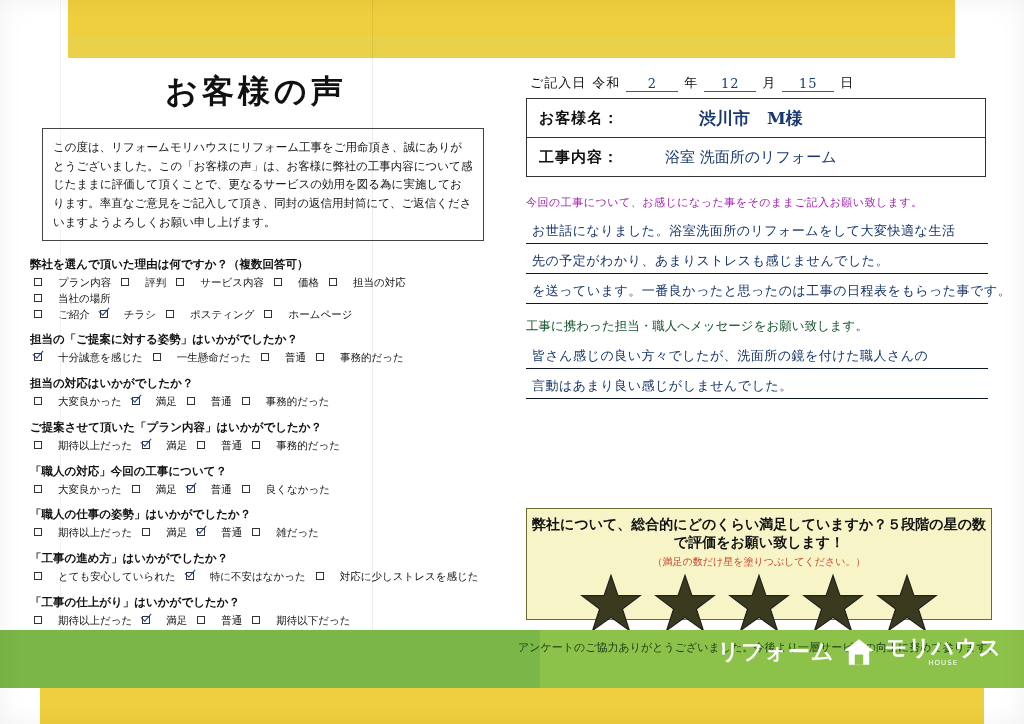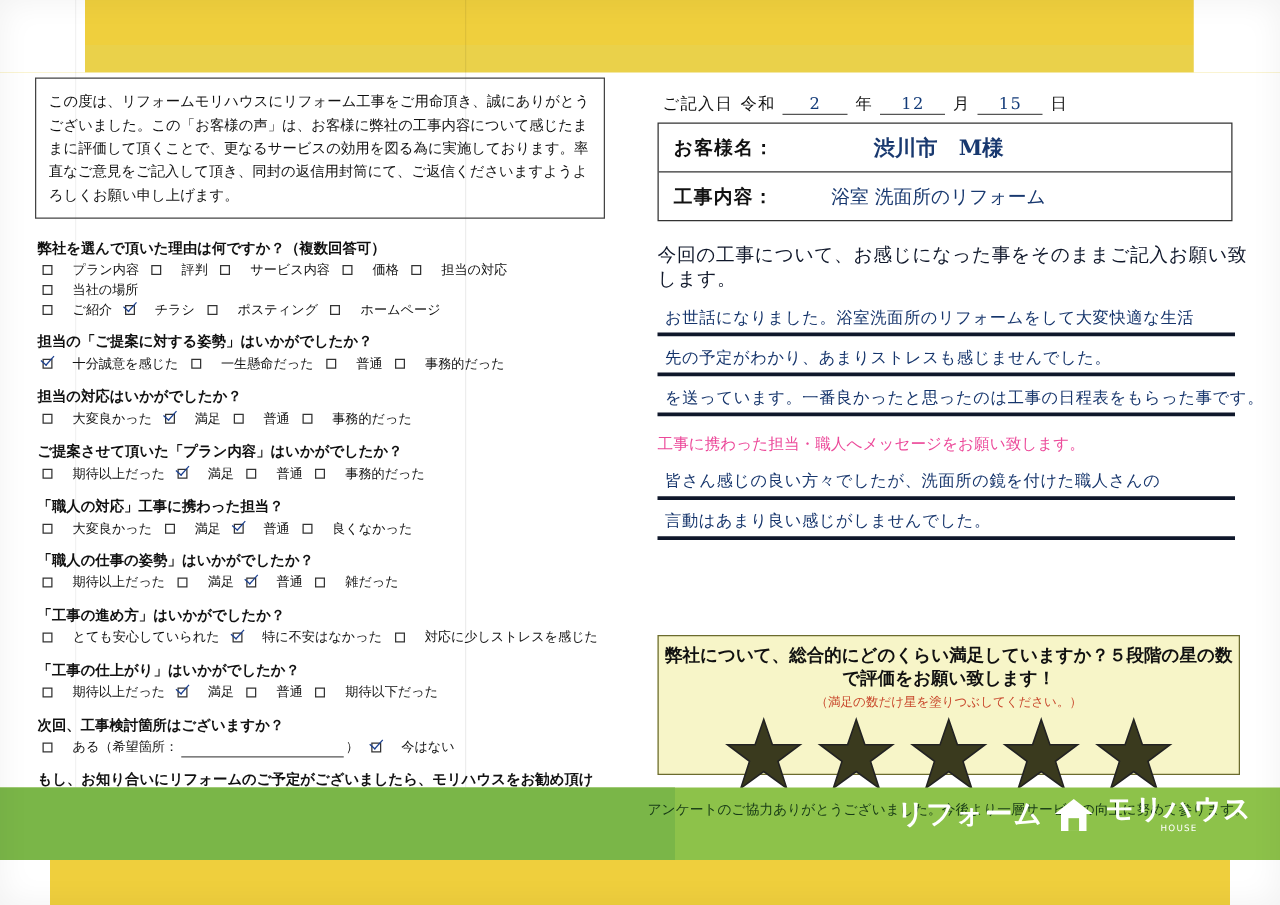--- a/index.html
+++ b/index.html
@@ -69,21 +69,21 @@
     color:#111;
     text-align:center;
     margin:8px 0 14px 0;
   }
   .intro-box{
     border:1px solid #444;
     padding:9px 10px 9px 10px;
     font-size:11.5px;
     line-height:1.62;
     color:#111;
-    margin:0 6px 0 6px;
+    margin:0 6px 0 20px;
   }
   .questions{
     margin:16px 8px 0 8px;
   }
   .q{
     margin-bottom:10px;
   }
   .q-title{
     font-size:11.5px;
     font-weight:bold;
@@ -173,46 +173,46 @@
     font-family:"DejaVu Serif", serif;
     color:#18386f;
     font-weight:bold;
     font-size:17px;
     padding-left:40px;
   }
   .cust-value.small{
     font-size:15px;font-weight:normal;padding-left:6px;
   }
   .prompt{
-    font-size:15px;
-    color:#0f172a;
+    font-size:11px;
+    color:#a21caf;
     margin:18px 0 4px 18px;
     letter-spacing:0.5px;
   }
   .writelines{
     margin-left:18px;
     width:462px;
   }
   .wline{
-    border-bottom:3px solid #0f172a;
+    border-bottom:1px solid #0f172a;
     height:29px;
     position:relative;
   }
   .wtext{
     position:absolute;
     left:6px;bottom:3px;
     font-family:"DejaVu Serif", serif;
     color:#16356c;
     font-size:13px;
     letter-spacing:0.5px;
     white-space:nowrap;
   }
   .prompt2{
     font-size:12.5px;
-    color:#ec4899;
+    color:#14532d;
     margin:14px 0 4px 18px;
   }
   
   .starbox{
     position:absolute;
     left:526px;top:508px;
     width:466px;height:112px;
     background:#f7f5c8;
     border:1px solid #6b6b2e;
     box-sizing:border-box;
@@ -280,20 +280,21 @@
 <div class="page">
 
   <div class="top-band"></div>
   <div class="top-band-2"></div>
   <div class="top-white-notch"></div>
   <div class="top-white-notch2"></div>
   <div class="fold-line"></div>
   <div class="fold-line2"></div>
 
   <div class="left">
+    <div class="main-title">お客様の声</div>
     <div class="intro-box">この度は、リフォームモリハウスにリフォーム工事をご用命頂き、誠にありがとうございました。この「お客様の声」は、お客様に弊社の工事内容について感じたままに評価して頂くことで、更なるサービスの効用を図る為に実施しております。率直なご意見をご記入して頂き、同封の返信用封筒にて、ご返信くださいますようよろしくお願い申し上げます。</div>
 
     <div class="questions">
 
       <div class="q">
         <div class="q-title">弊社を選んで頂いた理由は何ですか？（複数回答可）</div>
         <div class="opts">
           <div class="opt"><span class="bx"></span><span>プラン内容</span></div>
           <div class="opt"><span class="bx"></span><span>評判</span></div>
           <div class="opt"><span class="bx"></span><span>サービス内容</span></div>
@@ -333,21 +334,21 @@
         <div class="q-title">ご提案させて頂いた「プラン内容」はいかがでしたか？</div>
         <div class="opts">
           <div class="opt"><span class="bx"></span><span>期待以上だった</span></div>
           <div class="opt checked"><span class="bx"></span><span>満足</span></div>
           <div class="opt"><span class="bx"></span><span>普通</span></div>
           <div class="opt"><span class="bx"></span><span>事務的だった</span></div>
         </div>
       </div>
 
       <div class="q">
-        <div class="q-title">「職人の対応」工事に携わった担当？</div>
+        <div class="q-title">「職人の対応」今回の工事について？</div>
         <div class="opts">
           <div class="opt"><span class="bx"></span><span>大変良かった</span></div>
           <div class="opt"><span class="bx"></span><span>満足</span></div>
           <div class="opt checked"><span class="bx"></span><span>普通</span></div>
           <div class="opt"><span class="bx"></span><span>良くなかった</span></div>
         </div>
       </div>
 
       <div class="q">
         <div class="q-title">「職人の仕事の姿勢」はいかがでしたか？</div>

